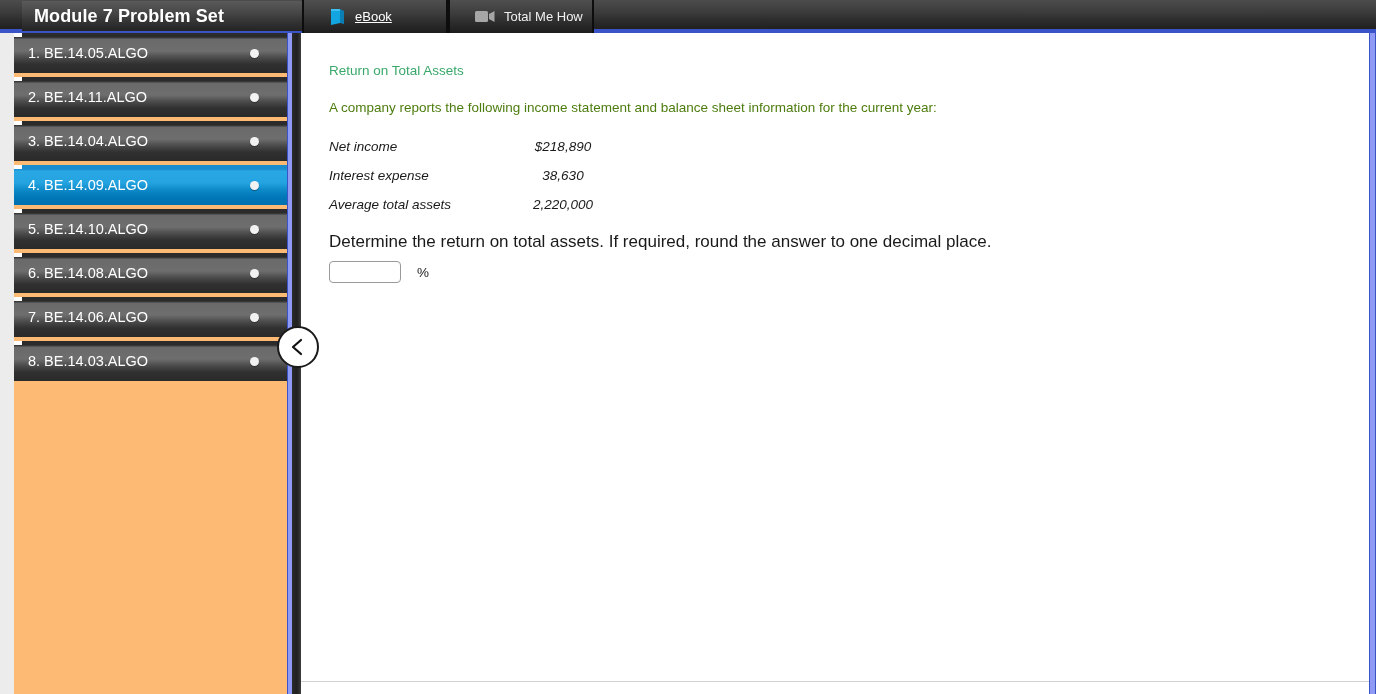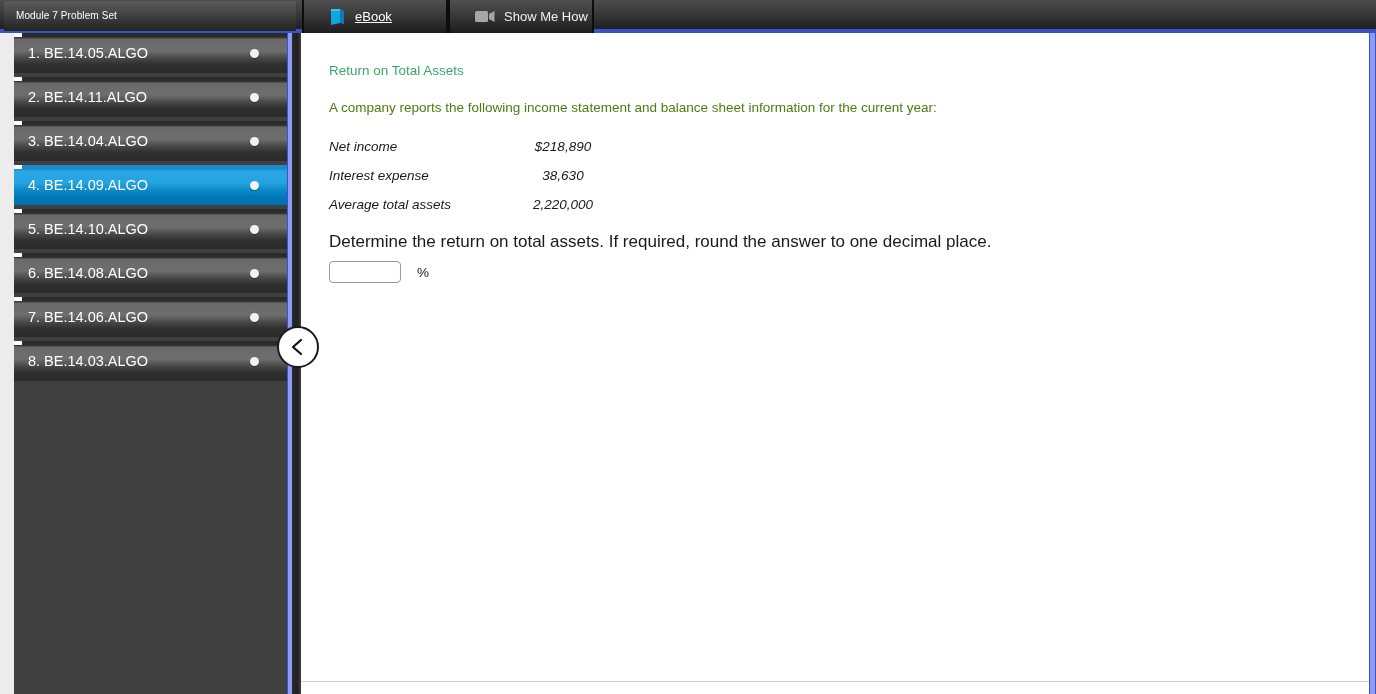--- a/index.html
+++ b/index.html
@@ -40,26 +40,26 @@
   .topbar-underline {
     position: absolute;
     left: 0; top: 29px;
     width: 1376px; height: 4px;
     background: #3a54c8;
   }
 
   
   .module-title {
     position: absolute;
-    left: 4px; top: 1px;
+    left: 22px; top: 1px;
     width: 292px; height: 30px;
     background: linear-gradient(to bottom, #5a5a5a 0%, #464646 40%, #333333 70%, #242424 100%);
     color: #ffffff;
-    font-size: 10px;
-    font-weight: normal;
+    font-size: 18px;
+    font-weight: bold;
     line-height: 30px;
     padding-left: 12px;
     box-sizing: border-box;
     letter-spacing: 0.1px;
     white-space: nowrap;
     overflow: hidden;
   }
 
   
   .tab {
@@ -90,21 +90,21 @@
   .tab-showmehow .tab-label { color: #f0f0f0; }
 
   .icon-book { width: 17px; height: 18px; display:block; }
   .icon-video { width: 20px; height: 13px; display:block; }
 
   
   .sidebar {
     position: absolute;
     left: 14px; top: 33px;
     width: 274px; height: 661px;
-    background: #404040;
+    background: #fdba74;
   }
 
   .nav-list {
     position: absolute;
     left: 0; top: 0;
     width: 280px;
   }
   .nav-item {
     position: relative;
     width: 286px;
@@ -291,21 +291,21 @@
     <span class="tab-label">eBook</span>
   </div>
 
   <div class="tab tab-showmehow">
     <span>
       <svg class="icon-video" viewBox="0 0 20 13" xmlns="http://www.w3.org/2000/svg">
         <rect x="0" y="1" width="13" height="11" rx="1.5" fill="#a6a6a6"></rect>
         <path d="M14 4 L19.5 1 L19.5 12 L14 9 Z" fill="#a6a6a6"></path>
       </svg>
     </span>
-    <span class="tab-label">Show Me How</span>
+    <span class="tab-label">Total Me How</span>
   </div>
 
   <div class="sidebar">
     <div class="nav-list" id="nav-list">
         <div class="nav-item">
           <span class="nav-label">1. BE.14.05.ALGO</span>
           <span class="nav-dot"></span>
         </div>
         <div class="nav-item">
           <span class="nav-label">2. BE.14.11.ALGO</span>

